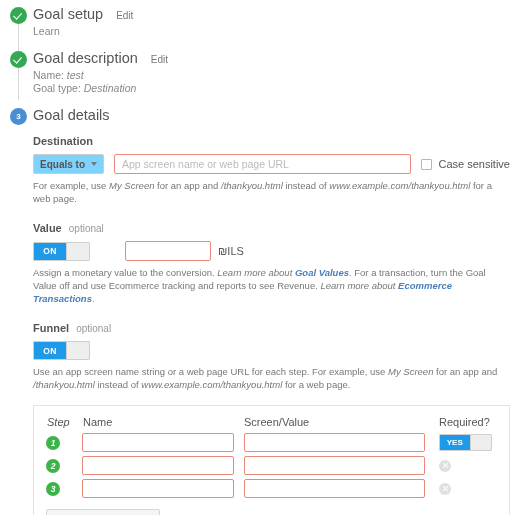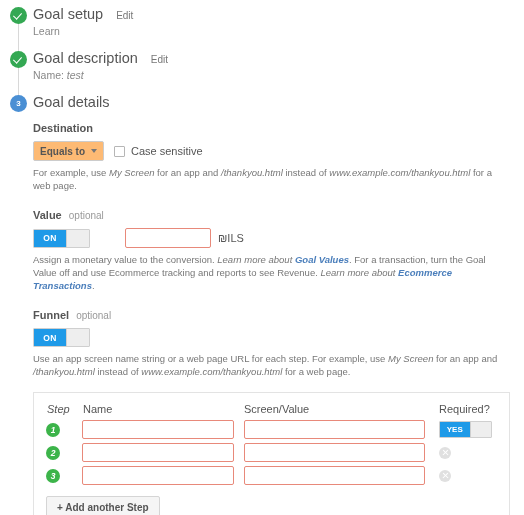--- a/index.html
+++ b/index.html
@@ -108,21 +108,21 @@
     font-size: 10px;
     margin-left: 4px;
   }
   .row {
     display: flex;
     align-items: center;
     margin-top: 7px;
   }
   .select-box {
     border: 1px solid #cccccc;
-    background: #fdba74;
+    background: #7dd3fc;
     border-radius: 2px;
     height: 20px;
     min-width: 57px;
     padding: 0 6px;
     display: flex;
     align-items: center;
     justify-content: space-between;
     gap: 6px;
     font-size: 10px;
     font-weight: bold;
@@ -343,37 +343,41 @@
 
   <div class="step-block" style="margin-top:12px;">
     <div class="step-icon done" style="top:1px;"></div>
     <div class="sec-head">
       <div class="sec-title">Goal description</div>
       <div class="edit-link">Edit</div>
     </div>
     <div class="sub-line">
       <span>Name: </span><i>test</i>
     </div>
+    <div class="sub-line" style="margin-top:0;">
+      <span>Goal type: </span><i>Destination</i>
+    </div>
   </div>
 
   <div class="step-block" style="margin-top:12px;">
     <div class="step-icon current" style="top:1px;">3</div>
     <div class="sec-head">
       <div class="sec-title">Goal details</div>
     </div>
   </div>
 
   <div class="details-body">
 
     <div class="field-label">Destination</div>
     <div class="row">
       <div class="select-box">
         <span>Equals to</span>
         <span class="caret"></span>
       </div>
+      <input class="text-input" id="destination-input" type="text" placeholder="App screen name or web page URL" style="">
       <div class="case-wrap">
         <div class="checkbox"></div>
         <div class="case-label">Case sensitive</div>
       </div>
     </div>
     <div class="helper">
       <span>For example, use </span><i>My Screen</i><span> for an app and </span><i>/thankyou.html</i><span> instead of </span><i>www.example.com/thankyou.html</i><span> for a web page.</span>
     </div>
 
     <div style="margin-top:17px;">

